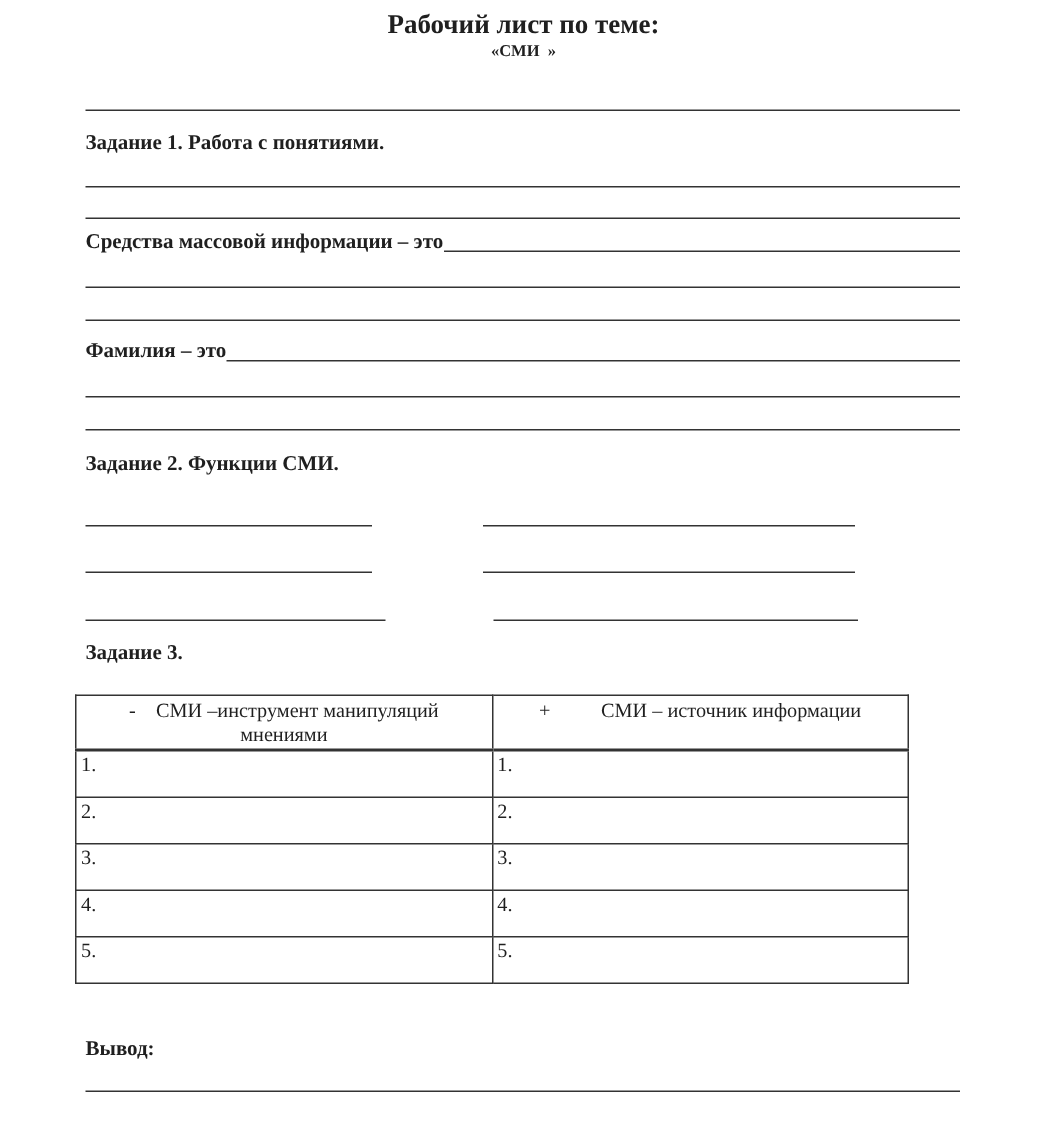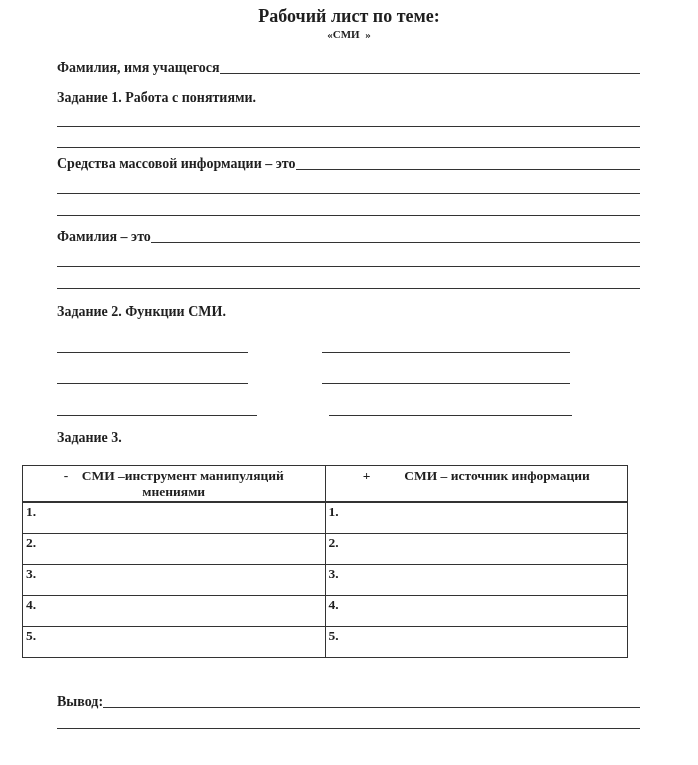--- a/index.html
+++ b/index.html
@@ -68,56 +68,55 @@
   }
   .t2row .bl { left:0;   width:191px; }
   .t2row .br { left:265px; width:248px; }
   .t2row.r3 .bl { width:200px; }
   .t2row.r3 .br { left:272px; width:243px; }
 
   .h-task3 { margin-top:13px; }
 
   
   .t3table {
-    margin:19px 0 0 22px;
-    width:606px;
+    margin:19px 0 0 50px;
+    width:556px;
     border-collapse:collapse;
     table-layout:fixed;
     font-size:13.5px;
-    font-weight:700;
+    font-weight:400;
   }
   .t3table td {
     border:1.4px solid #333333;
     vertical-align:top;
     padding:1px 3px;
   }
   .t3table td.hdr {
     border-bottom:2.2px solid #333333;
     text-align:center;
     height:34px;
     padding-top:2px;
   }
   .hdr .hline { line-height:16px; white-space:pre; }
   .t3table td.cell { height:31px; line-height:16px; }
 
-  .conclrow { margin-top:35px; }
+  .conclrow { margin-top:35px;flex-direction:column; }
   .final-line { height:19px; }
 </style>
 </head>
 <body>
 
 <div class="page">
 
   <div class="doc-title">Рабочий лист по теме:</div>
   <div class="doc-subtitle">«СМИ  »</div>
 
   <div class="content">
 
     <div class="fillrow famrow">
-      <span class="lbl">Фамилия, имя учащегося</span>
       <span class="fill"></span>
     </div>
 
     <div class="heading h-task1">Задание 1.  Работа с понятиями.</div>
 
     <div class="wline wl-a"></div>
     <div class="wline wl-a"></div>
 
     <div class="fillrow concept1">
       <span class="lbl">Средства массовой информации – это</span>

